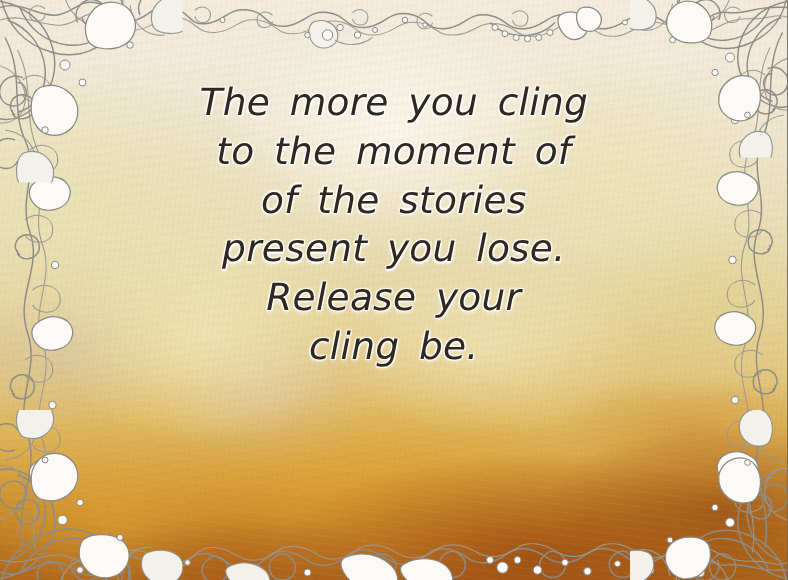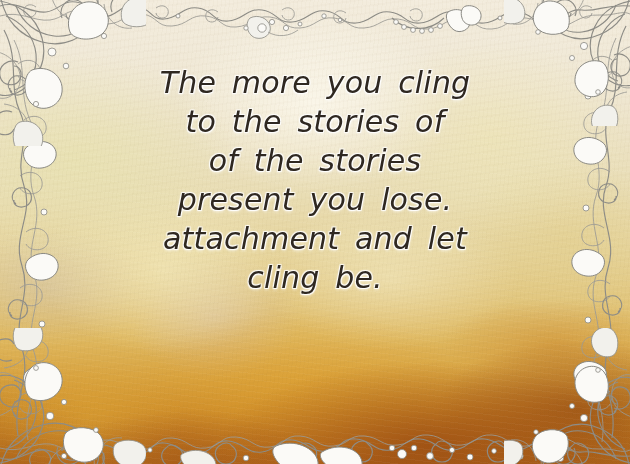--- a/index.html
+++ b/index.html
@@ -426,20 +426,20 @@
         <circle class="fil-dot" cx="50" cy="50" r="3.6"></circle>
         <circle class="fil-dot" cx="62" cy="62" r="2.5"></circle>
         <circle class="fil-dot" cx="36" cy="98" r="2.3"></circle>
         <circle class="fil-dot" cx="98" cy="36" r="2.3"></circle>
       </g>
     </svg>
   </div>
 
   <div id="quote-block">
     <div class="quote-line">The more you cling</div>
-    <div class="quote-line">to the stories of</div>
+    <div class="quote-line">to the moment of</div>
     <div class="quote-line">of the stories</div>
     <div class="quote-line">present you lose.</div>
-    <div class="quote-line">attachment and let</div>
+    <div class="quote-line">Release your</div>
     <div class="quote-line">cling be.</div>
   </div>
 
 </div>
 
 </body></html>

